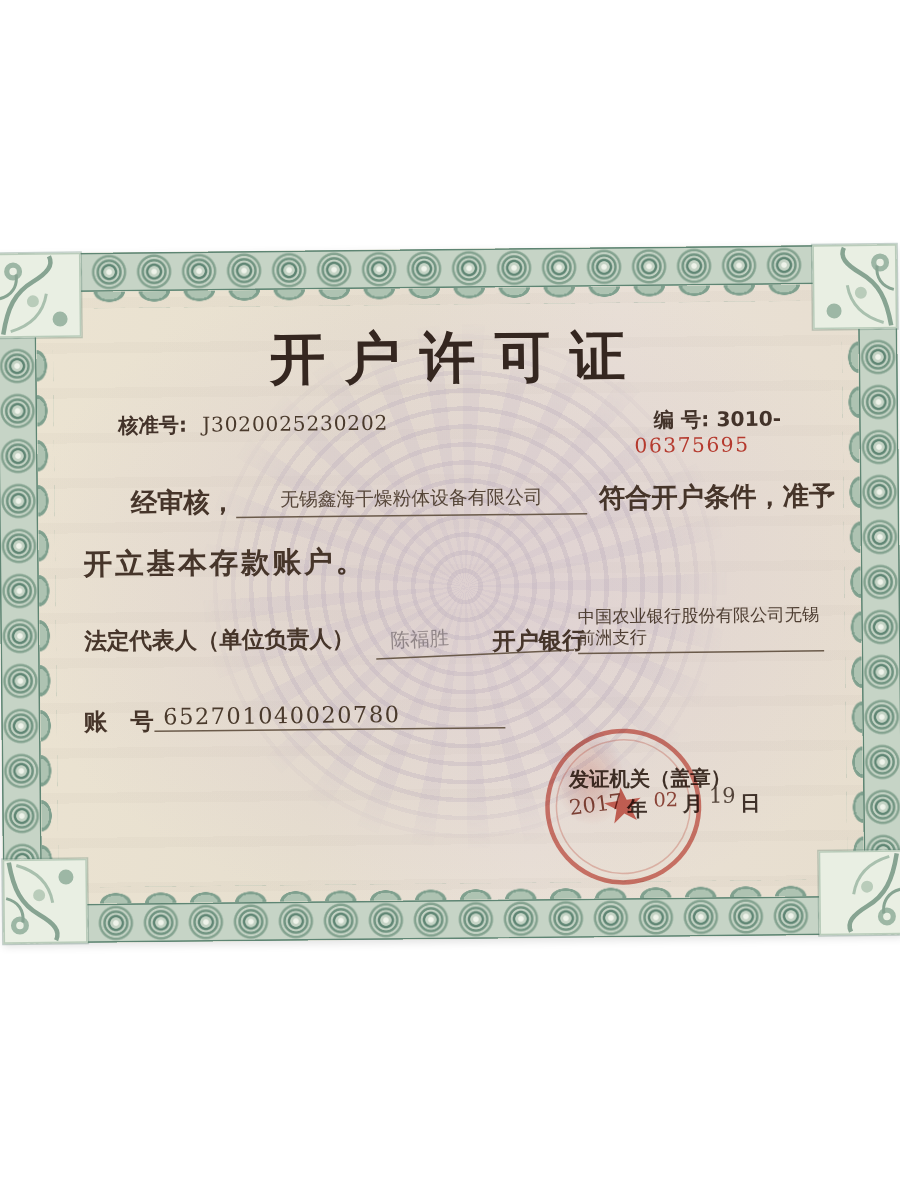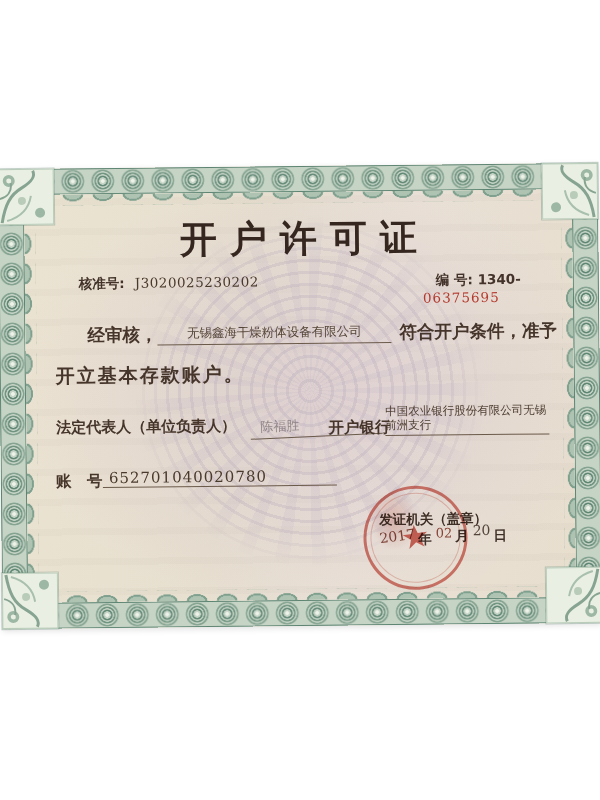--- a/index.html
+++ b/index.html
@@ -202,21 +202,21 @@
       </svg>
     </div>
 
     <h1 class="title">开户许可证</h1>
 
     <div class="meta">
       <div class="approval">
         <span class="lbl">核准号:</span><span class="num val">J3020025230202</span>
       </div>
       <div class="serial">
-        <span class="lbl">编 号: 1340-</span><span class="num red">06375695</span>
+        <span class="lbl">编 号: 3010-</span><span class="num red">06375695</span>
       </div>
     </div>
 
     <div class="line1">
       <span class="t-big l1-prefix">经审核，</span>
       <span class="company">无锡鑫海干燥粉体设备有限公司</span>
       <span class="t-big l1-suffix">符合开户条件，准予</span>
     </div>
     <div class="line2">开立基本存款账户。</div>
 
@@ -224,21 +224,21 @@
     <span class="rep-name">陈福胜</span>
 
     <span class="bank-label">开户银行</span>
     <span class="bank-value">中国农业银行股份有限公司无锡前洲支行</span>
 
     <span class="acct-label">账　号</span>
     <span class="acct-value num">652701040020780</span>
 
     <div class="issue-label">发证机关（盖章）</div>
     <div class="issue-date">
-      <span class="d-num d-year">2017</span><span class="d-ylbl">年</span><span class="d-num d-month">02</span><span class="d-mlbl">月</span><span class="d-num d-day">20</span><span class="d-dlbl">日</span>
+      <span class="d-num d-year">2017</span><span class="d-ylbl">年</span><span class="d-num d-month">02</span><span class="d-mlbl">月</span><span class="d-num d-day">19</span><span class="d-dlbl">日</span>
     </div>
 
     <div class="seal">
       <div class="seal-inner"></div>
       <span class="seal-star">★</span>
     </div>
 
   </div>
 </div>
 

